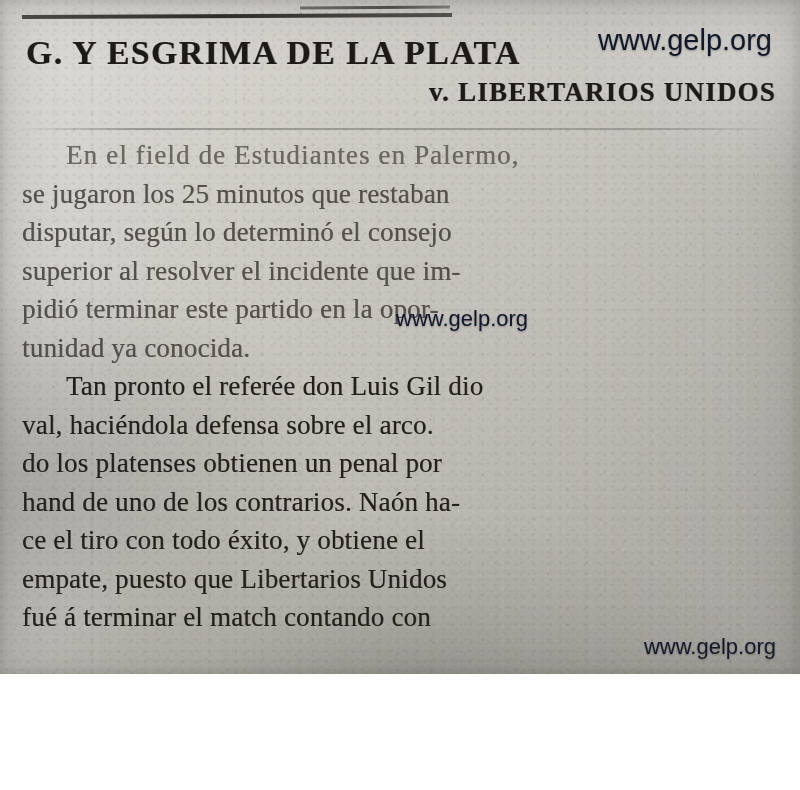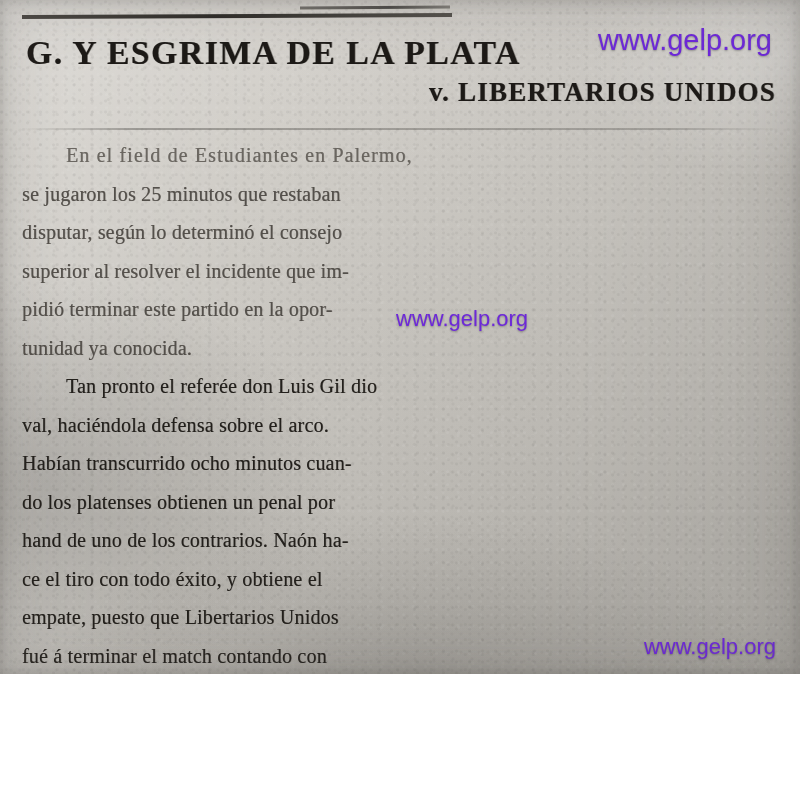--- a/index.html
+++ b/index.html
@@ -105,37 +105,37 @@
     position: absolute;
     left: 22px;
     top: 136px;
     width: 758px;
   }
   .para {
     margin: 0 0 0 0;
   }
   .line {
     font-family: "Liberation Serif", serif;
-    font-size: 20px;
+    font-size: 27px;
     line-height: 38.5px;
     color: #23201c;
     white-space: nowrap;
     letter-spacing: 0.2px;
     text-shadow: 0.5px 0.3px 0.4px rgba(55,52,48,0.5);
   }
   .line.indent { padding-left: 44px; }
   .line.faded { color: #4a4641; opacity: 0.92; }
   .line.vfaded { color: #5d5953; opacity: 0.88; }
   .line.spread { letter-spacing: 1.1px; }
 
   
   .watermark {
     position: absolute;
     font-family: "Liberation Sans", sans-serif;
-    color: #6d28d9;
+    color: #0f172a;
     font-weight: normal;
     text-shadow: 0 1px 2px rgba(0,0,0,0.30);
     pointer-events: none;
     white-space: nowrap;
   }
   #wm-1 { right: 28px; top: 24px; font-size: 29px; }
   #wm-2 { left: 396px; top: 306px; font-size: 22px; }
   #wm-3 { right: 24px; bottom: 14px; font-size: 22px; }
 
   
@@ -172,21 +172,20 @@
       <div class="line faded">se jugaron los 25 minutos que restaban</div>
       <div class="line faded">disputar, según lo determinó el consejo</div>
       <div class="line faded">superior al resolver el incidente que im-</div>
       <div class="line faded">pidió terminar este partido en la opor-</div>
       <div class="line faded">tunidad ya conocida.</div>
     </div>
 
     <div class="para">
       <div class="line indent">Tan pronto el referée don Luis Gil dio</div>
       <div class="line">val, haciéndola defensa sobre el arco.</div>
-      <div class="line">Habían transcurrido ocho minutos cuan-</div>
       <div class="line">do los platenses obtienen un penal por</div>
       <div class="line">hand de uno de los contrarios. Naón ha-</div>
       <div class="line">ce el tiro con todo éxito, y obtiene el</div>
       <div class="line">empate, puesto que Libertarios Unidos</div>
       <div class="line">fué á terminar el match contando con</div>
 
     </div>
 
   </div>
 

